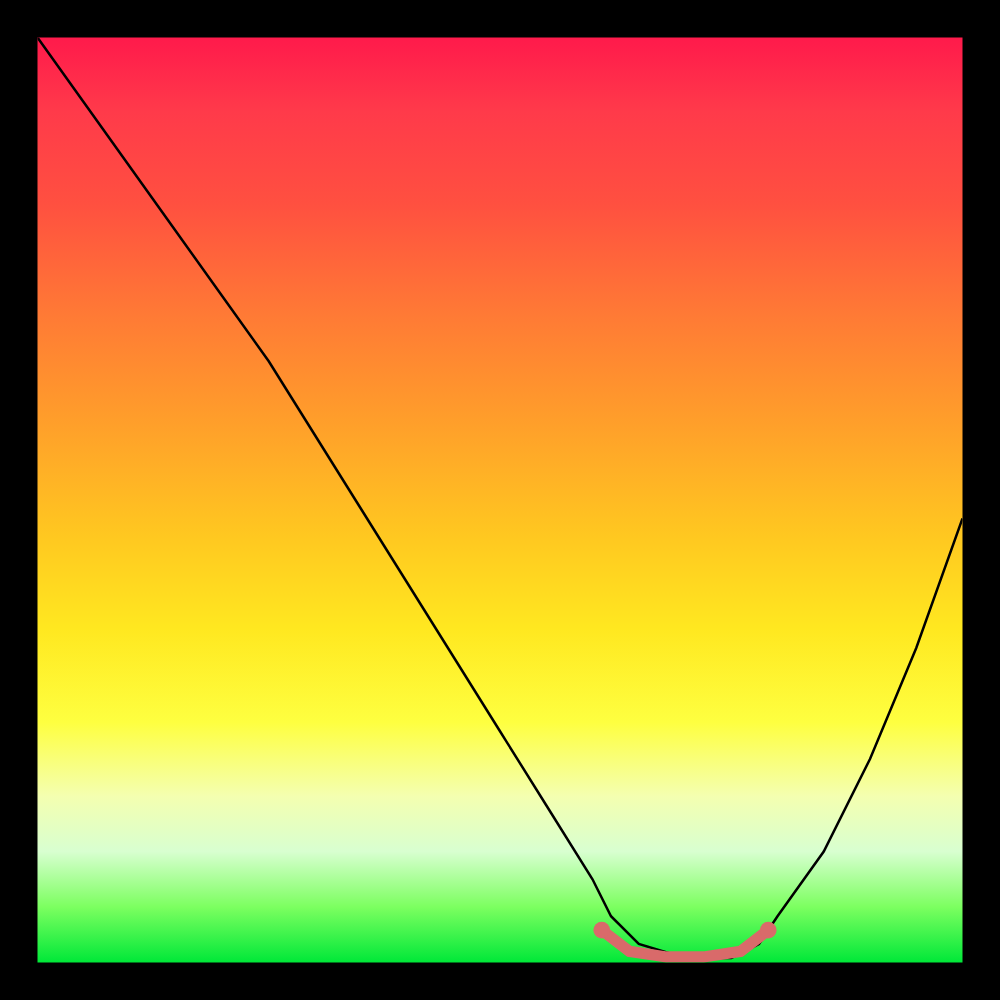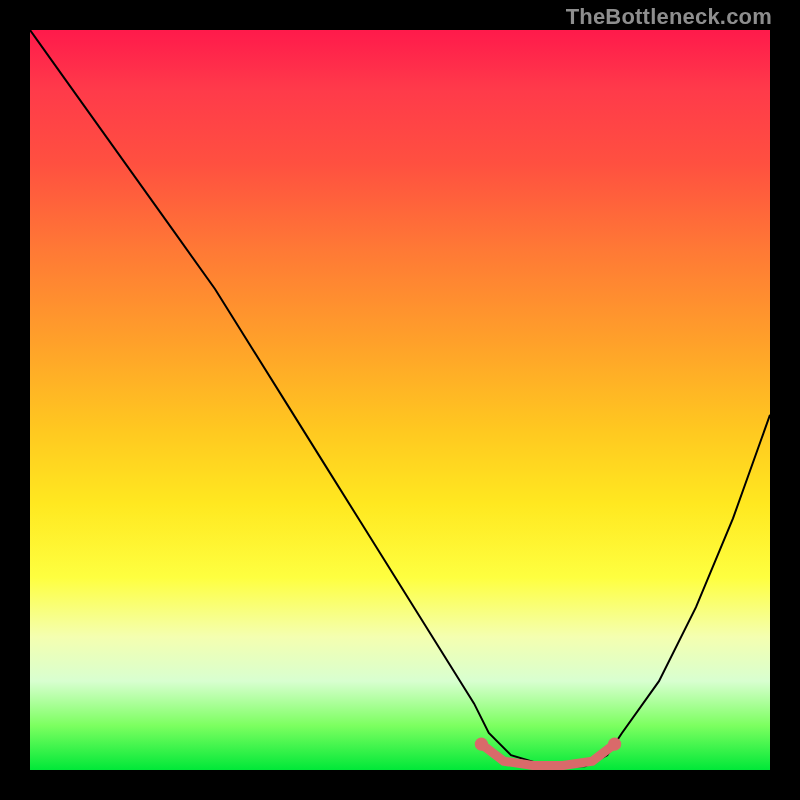--- a/index.html
+++ b/index.html
@@ -57,21 +57,20 @@
     font-weight: 600;
     color: #8e8e8e;
     letter-spacing: 0.2px;
   }
 </style>
 </head>
 <body>
 
 <div class="frame">
 
-  <div class="watermark">TheBottleneck.com</div>
 
   <div class="plot-area">
     <svg class="curve-svg" viewBox="0 0 100 100" preserveAspectRatio="none">
       <path id="curve-main" fill="none" stroke="#000000" stroke-width="2" vector-effect="non-scaling-stroke" d="M0.00 0.00 L5.00 7.00 L10.00 14.00 L15.00 21.00 L20.00 28.00 L25.00 35.00 L30.00 43.00 L35.00 51.00 L40.00 59.00 L45.00 67.00 L50.00 75.00 L55.00 83.00 L60.00 91.00 L62.00 95.00 L65.00 98.00 L70.00 99.50 L75.00 99.50 L78.00 98.00 L80.00 95.00 L85.00 88.00 L90.00 78.00 L95.00 66.00 L100.00 52.00"></path>
       <path id="curve-marker" fill="none" stroke="#d96a6a" stroke-width="9" stroke-linecap="round" vector-effect="non-scaling-stroke" d="M61.00 96.50 L64.00 98.80 L68.00 99.40 L72.00 99.40 L76.00 98.80 L79.00 96.50"></path>
       <circle id="marker-dot-a" r="0.9" fill="#d96a6a" cx="61" cy="96.5"></circle>
       <circle id="marker-dot-b" r="0.9" fill="#d96a6a" cx="79" cy="96.5"></circle>
     </svg>
   </div>
 

